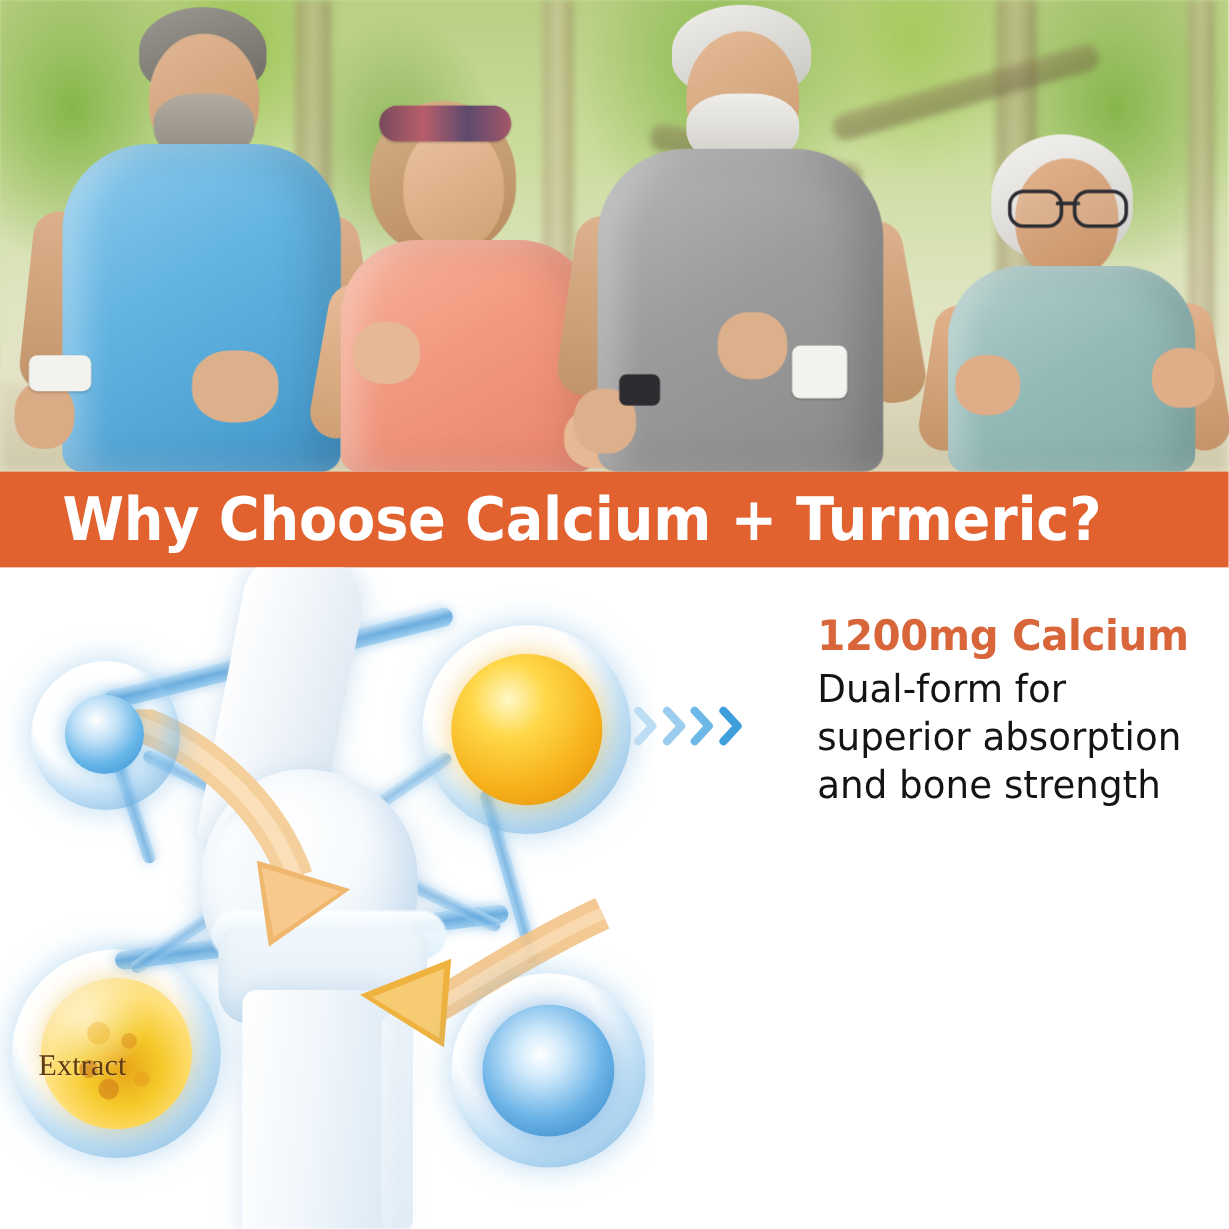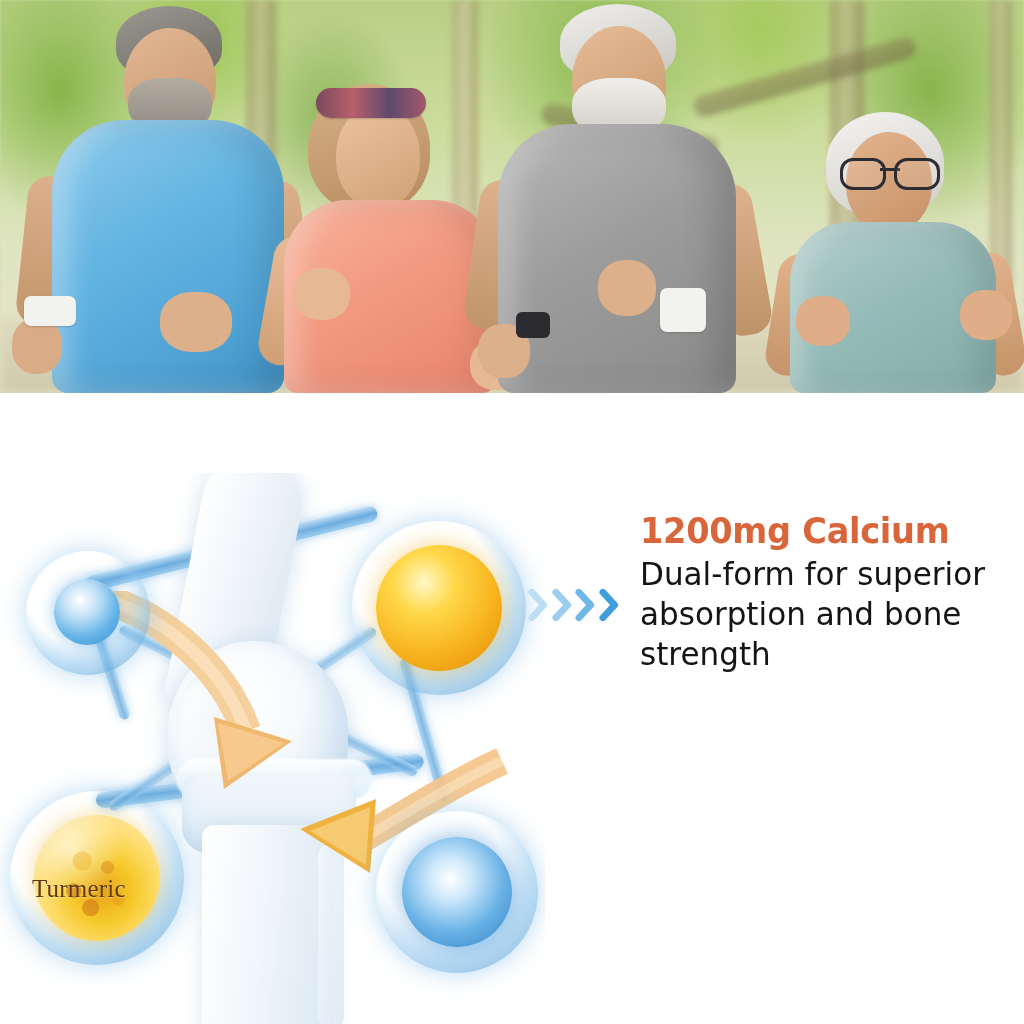--- a/index.html
+++ b/index.html
@@ -164,21 +164,21 @@
 
   .arrow{position:absolute;}
   .arrow svg{display:block;}
 
   
   .chevrons{position:absolute;left:528px;top:110px;width:92px;height:44px;display:flex;align-items:center;gap:2px;}
   .chev{display:block;}
 
   
   .text-col{position:absolute;left:640px;top:40px;width:372px;}
-  .benefit{margin-bottom:34px;}
+  .benefit{margin-bottom:34px;margin-left:41px;}
   .benefit h3{margin:0 0 4px 0;color:#d9663a;font-size:35px;font-weight:700;line-height:1.06;
     font-family:"DejaVu Sans","Liberation Sans",sans-serif;letter-spacing:-.3px;transform:scaleX(.96);transform-origin:left center;}
   .benefit p{margin:0;color:#141414;font-size:32px;line-height:1.25;font-weight:400;
     font-family:"DejaVu Sans","Liberation Sans",sans-serif;transform:scaleX(.97);transform-origin:left center;}
   .heart{font-size:27px;vertical-align:-1px;}
 </style>
 </head>
 <body>
 
 <div class="page">
@@ -238,20 +238,23 @@
           <div class="lens r"></div>
       </div>
       <div class="arm p4-arml"></div>
       <div class="arm p4-armr"></div>
       <div class="torso p4-torso"></div>
       <div class="hand p4-hand"></div>
       <div class="hand p4-hand2"></div>
     </div>
   </div>
 
+  <div class="banner">
+    <div class="banner-title">Why Choose Calcium + Turmeric?</div>
+  </div>
 
   <div class="lower">
 
     <div class="knee">
 
       <div class="band" style="left:86px;top:104px;width:300px;transform:rotate(-14deg);transform-origin:left center;"></div>
       <div class="band thin" style="left:92px;top:136px;width:110px;transform:rotate(72deg);transform-origin:left center;"></div>
       <div class="band" style="left:96px;top:320px;width:330px;transform:rotate(-7deg);transform-origin:left center;"></div>
       <div class="band thin" style="left:404px;top:180px;width:150px;transform:rotate(74deg);transform-origin:left center;"></div>
       <div class="band thin" style="left:120px;top:150px;width:330px;transform:rotate(26deg);transform-origin:left center;opacity:.75;"></div>
@@ -303,21 +306,21 @@
       <div class="ring-wrap" style="left:352px;top:48px;width:174px;height:174px;">
         <div class="orb-ring" style="inset:0;"></div>
         <div class="orb orb-tr-core" style="left:24px;top:24px;width:126px;height:126px;box-shadow:0 0 22px rgba(240,180,40,.55);"></div>
       </div>
 
       <div class="ring-wrap" style="left:10px;top:318px;width:174px;height:174px;">
         <div class="orb-ring" style="inset:0;"></div>
         <div class="orb orb-bl-core" style="left:24px;top:24px;width:126px;height:126px;box-shadow:0 0 20px rgba(235,190,70,.5);">
           <div class="grain"></div>
         </div>
-        <div class="turmeric-label" style="left:22px;top:84px;">Turmeric</div>
+        <div class="turmeric-label" style="left:22px;top:84px;">Extract</div>
       </div>
 
       <div class="ring-wrap" style="left:376px;top:338px;width:162px;height:162px;">
         <div class="orb-ring" style="inset:0;"></div>
         <div class="orb orb-br-core" style="left:26px;top:26px;width:110px;height:110px;box-shadow:0 0 24px rgba(60,140,210,.6);"></div>
       </div>
     </div>
 
     <div class="chevrons">
       <svg class="chev" width="22" height="34" viewBox="0 0 22 34">

